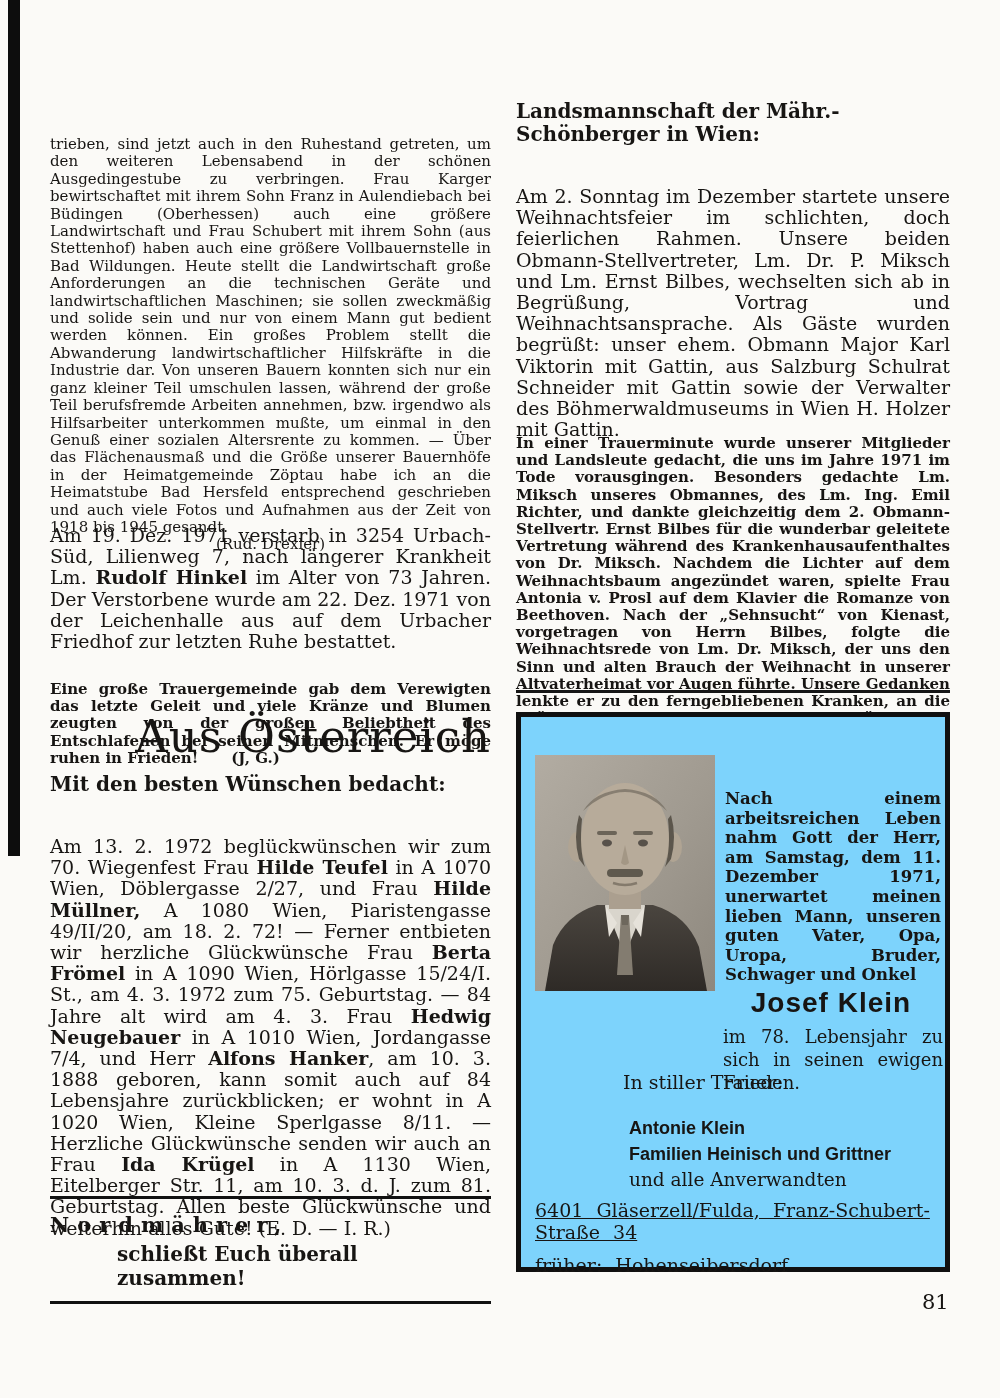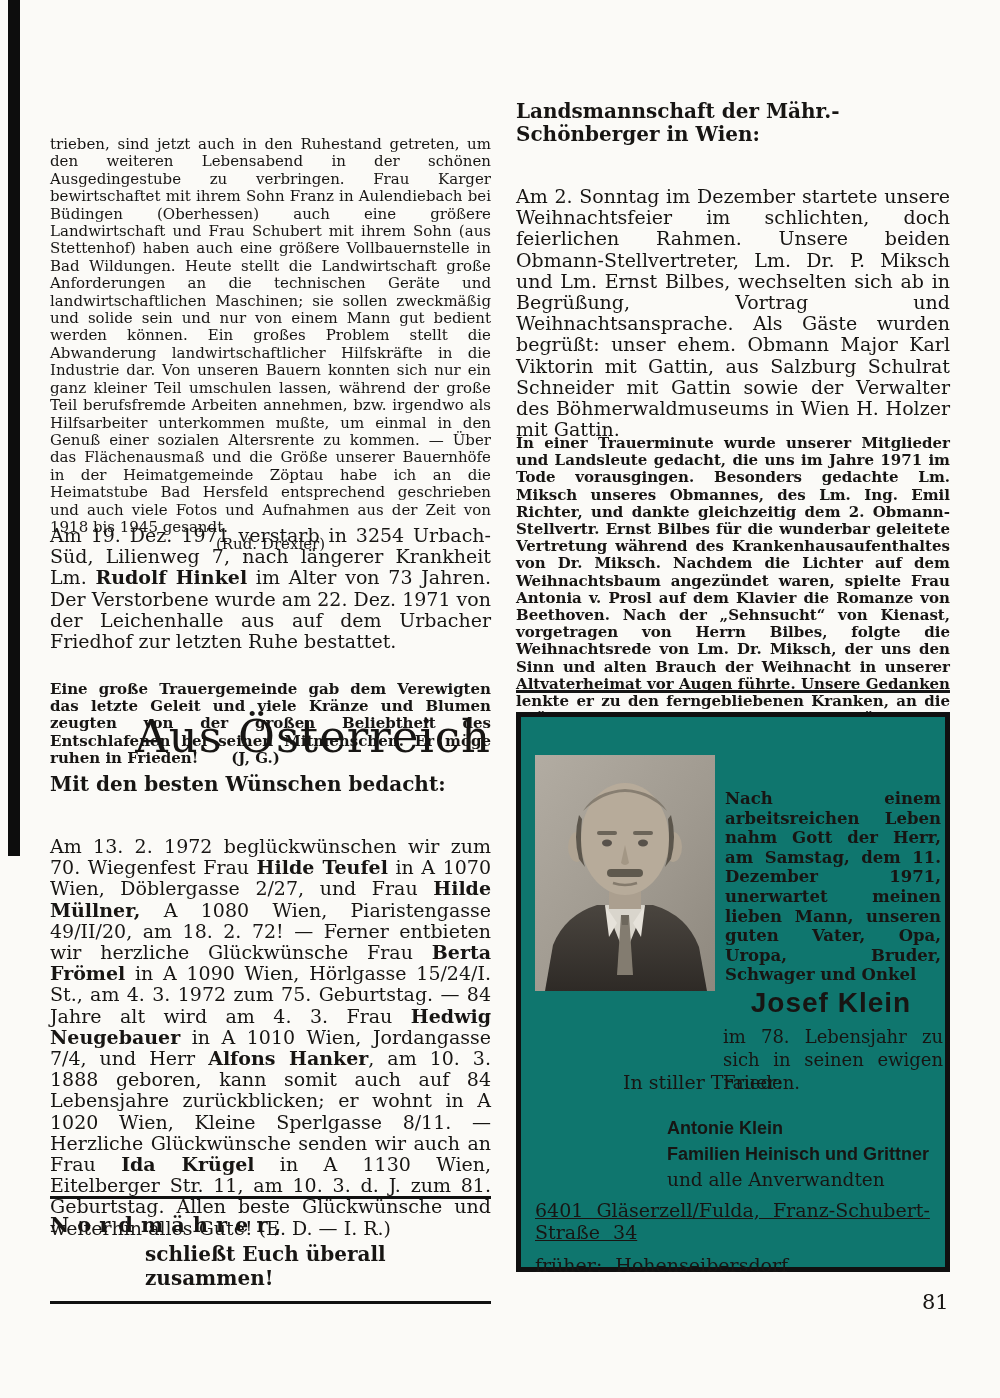--- a/index.html
+++ b/index.html
@@ -33,28 +33,28 @@
     line-height:1;
   }
   .sub-heading { font-size:20px; font-weight:bold; line-height:1.2; }
   .article-heading { font-size:20px; font-weight:bold; line-height:23px; }
 
   .slogan-box {
     border-top:3px solid #111; border-bottom:3px solid #111;
     padding:13px 0 11px 0;
   }
   .slogan-l1 { font-size:21px; font-weight:bold; letter-spacing:8px; }
-  .slogan-l2 { font-size:20px; font-weight:bold; margin:5px 0 0 95px; }
+  .slogan-l2 { font-size:20px; font-weight:bold; margin:5px 0 0 67px; }
 
   .thin-rule { height:3px; background:#161616; }
 
   
   .notice-box {
     border:5px solid #101010;
-    background:#0f766e;
+    background:#7dd3fc;
     box-sizing:border-box;
   }
   .notice-intro { font-size:16.5px; font-weight:bold; line-height:19.6px; }
   .deceased-name {
     font-family:"Liberation Sans", sans-serif;
     font-size:28px; font-weight:bold; letter-spacing:1px;
     text-align:center;
   }
   .notice-closing { font-size:18px; line-height:23px; }
   .mourning-label { font-size:19px; }
@@ -152,21 +152,21 @@
   </svg>
 
   <div class="abs notice-intro justify" style="left:204px; top:36px; width:216px;">Nach einem arbeitsreichen Leben nahm Gott der Herr, am Samstag, dem 11. Dezember 1971, unerwartet meinen lieben Mann, unseren guten Vater, Opa, Uropa, Bruder, Schwager und Onkel</div>
 
   <div class="abs deceased-name" style="left:200px; top:222px; width:220px;margin-top:48px;">Josef Klein</div>
 
   <div class="abs notice-closing justify" style="left:202px; top:272px; width:220px;">im 78. Lebensjahr zu sich in seinen ewigen Frieden.</div>
 
   <div class="abs mourning-label" style="left:102px; top:354px;">In stiller Trauer:</div>
 
-  <div class="abs" style="left:108px; top:398px;margin-left:38px;">
+  <div class="abs" style="left:108px; top:398px;">
     <div class="mourner-bold">Antonie Klein</div>
     <div class="mourner-bold">Familien Heinisch und Grittner</div>
     <div class="mourner-plain">und alle Anverwandten</div>
   </div>
 
   <div class="abs notice-address" style="left:14px; top:482px; width:406px;text-decoration:underline;">6401 Gläserzell/Fulda, Franz-Schubert-Straße 34</div>
 
   <div class="abs notice-address" style="left:14px; top:537px;">früher: Hohenseibersdorf</div>
 </div>
 

